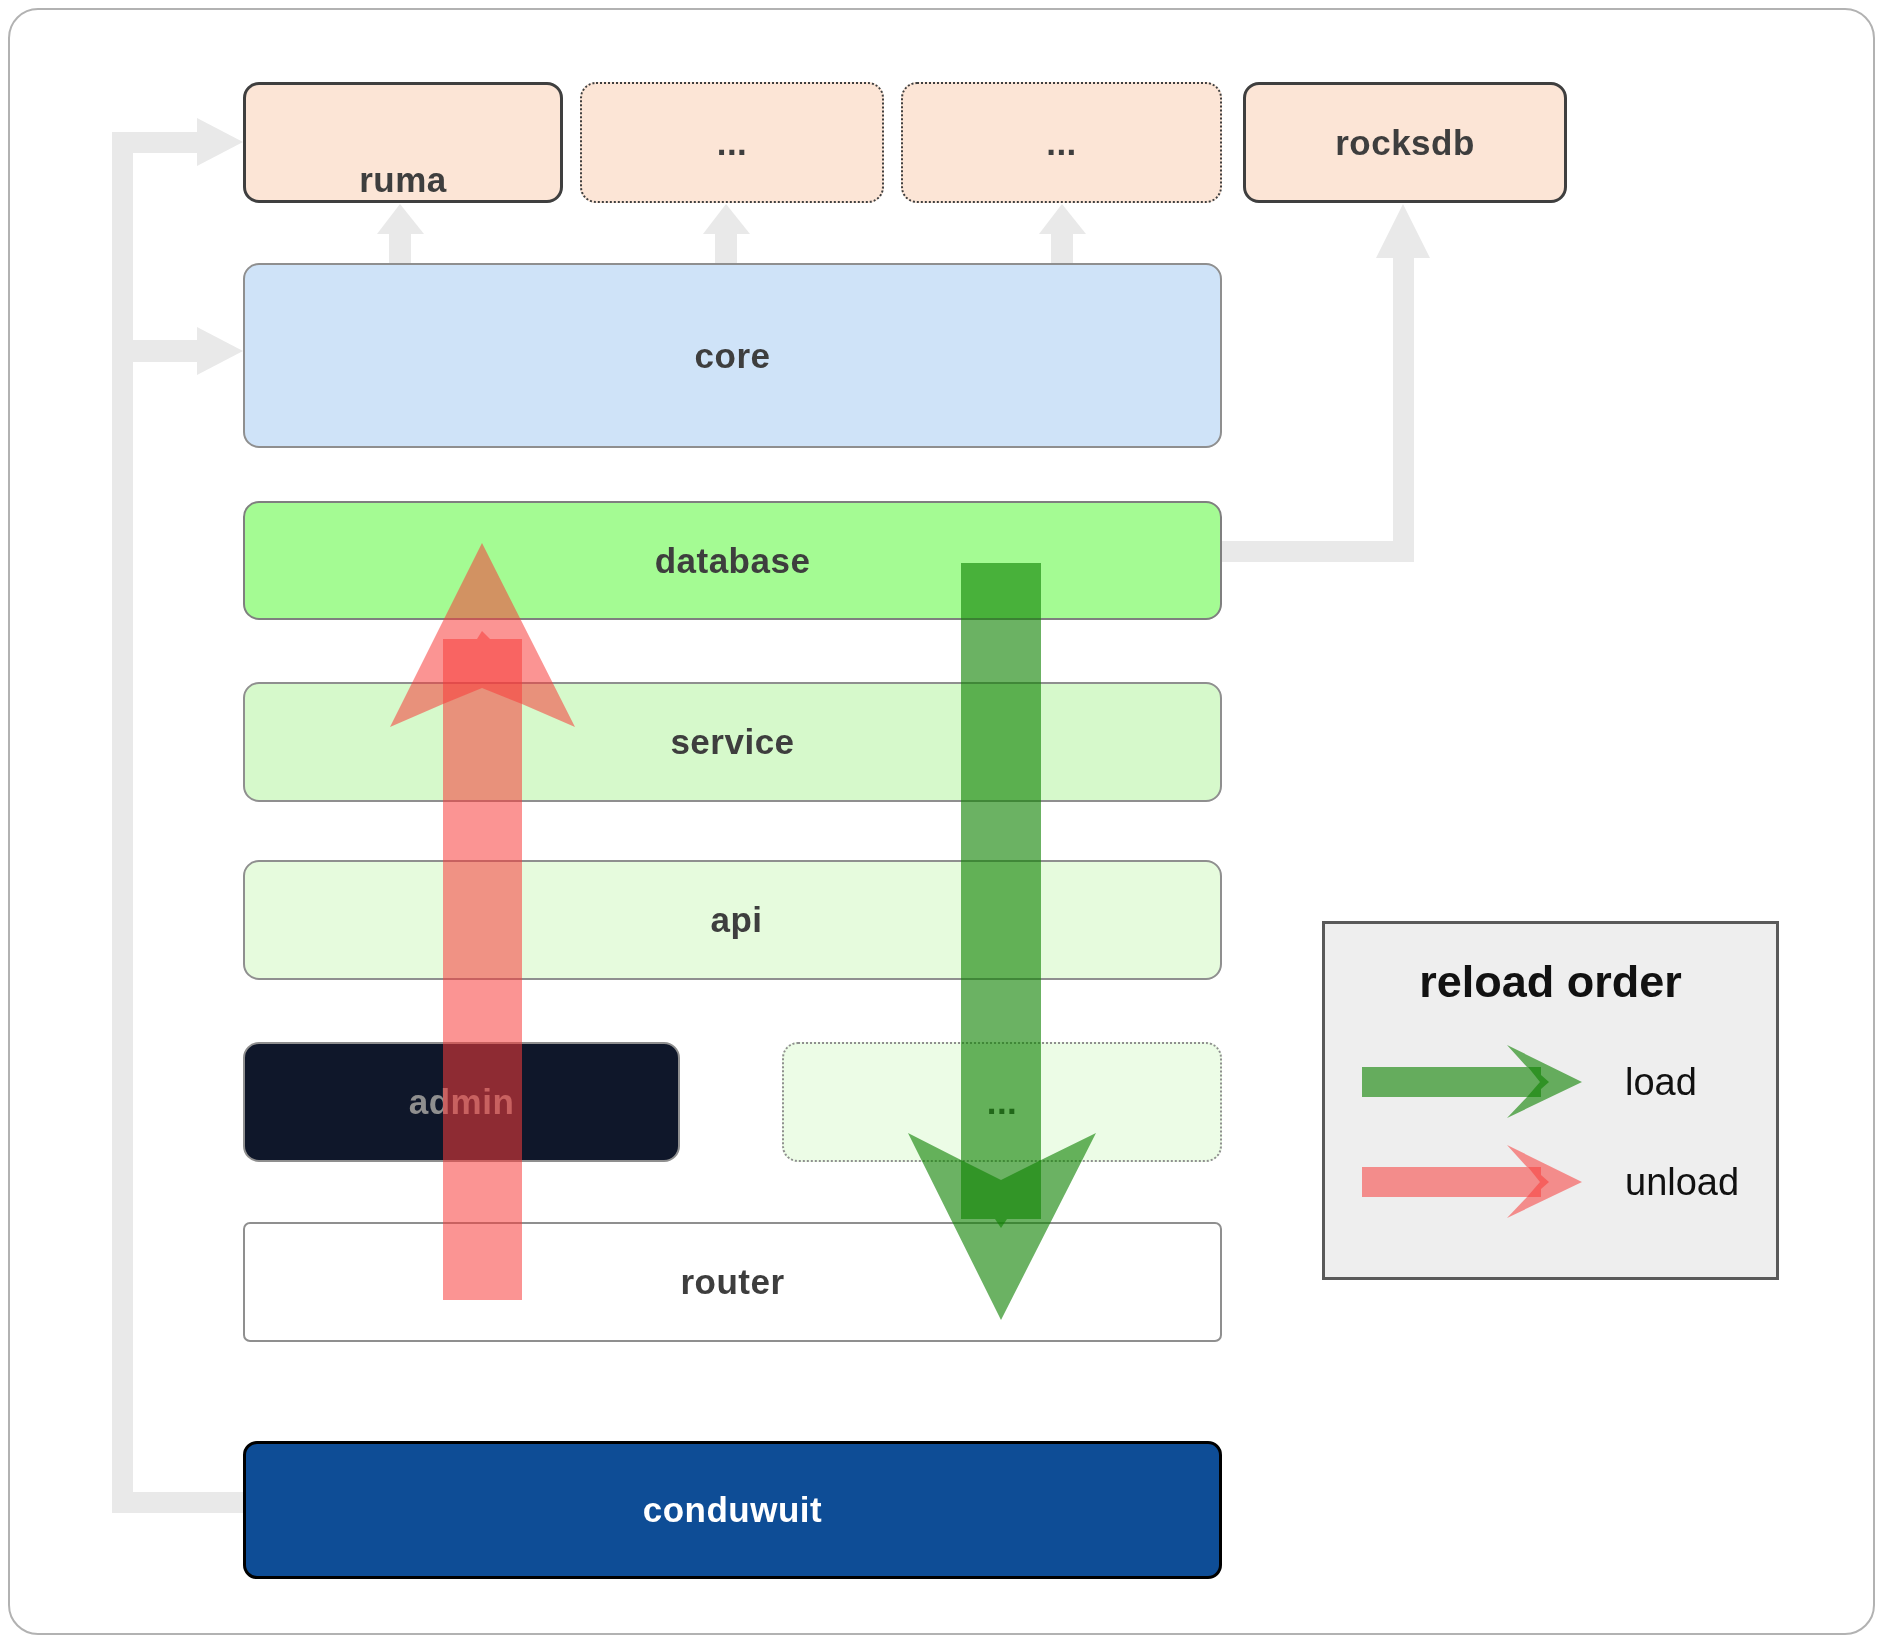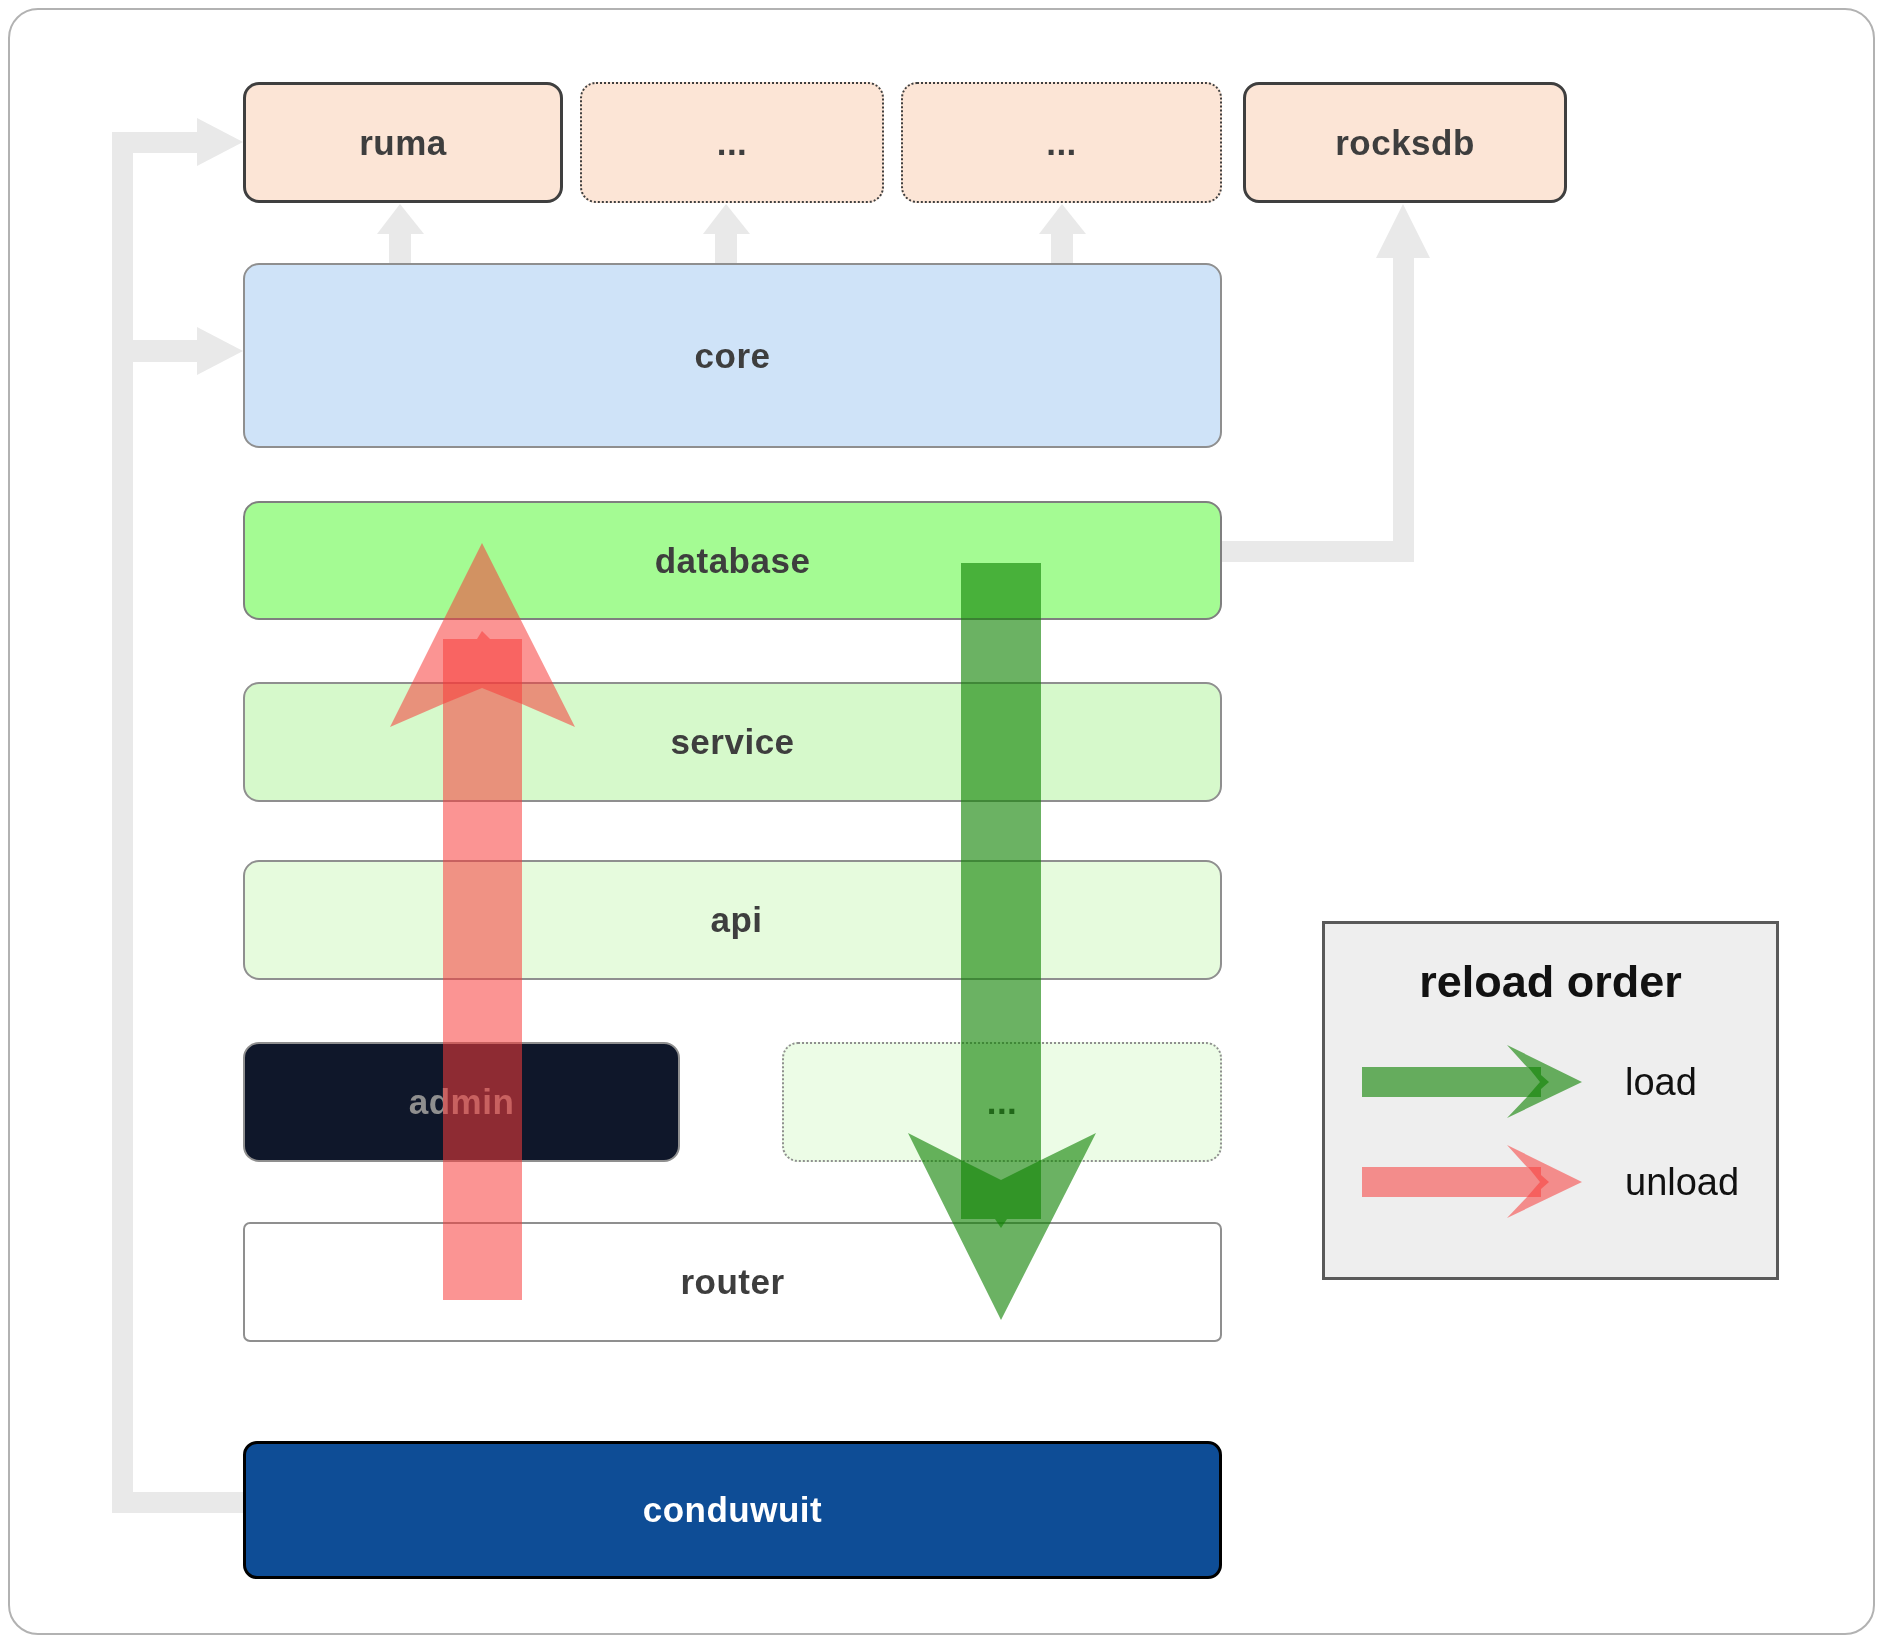--- a/index.html
+++ b/index.html
@@ -33,21 +33,21 @@
     box-sizing: border-box;
     font-size: 35px;
     font-weight: 600;
     color: #3e3e3e;
     letter-spacing: 0.5px;
   }
   .peach  { background: #fce5d6; border: 3px solid #3f3f3f; }
   .peach.dotted { border: 2px dotted #3f3f3f; }
   .gray-border { border: 2px solid #8f8f8f; }
 
-  #box-ruma     { left: 243px; top: 82px;  width: 320px; height: 121px; }
+  #box-ruma     { left: 243px; top: 82px;  width: 320px; height: 121px; align-items: flex-end; }
   #box-dots1    { left: 580px; top: 82px;  width: 304px; height: 121px; }
   #box-dots2    { left: 901px; top: 82px;  width: 321px; height: 121px; }
   #box-rocksdb  { left: 1243px; top: 82px; width: 324px; height: 121px; }
 
   #box-core     { left: 243px; top: 263px; width: 979px; height: 185px; background: #cfe3f8; }
   #box-database { left: 243px; top: 501px; width: 979px; height: 119px; background: #a4fb93; border-color: #7f7f7f; }
   #box-service  { left: 243px; top: 682px; width: 979px; height: 120px; background: #d6f9cb; }
   #box-api      { left: 243px; top: 860px; width: 979px; height: 120px; background: #e6fbdd; padding-left: 8px; }
   #box-admin    { left: 243px; top: 1042px; width: 437px; height: 120px; background: #0f172a; color: #8f8f8f; }
   #box-dotsg    { left: 782px; top: 1042px; width: 440px; height: 120px; background: #ecfce6;

